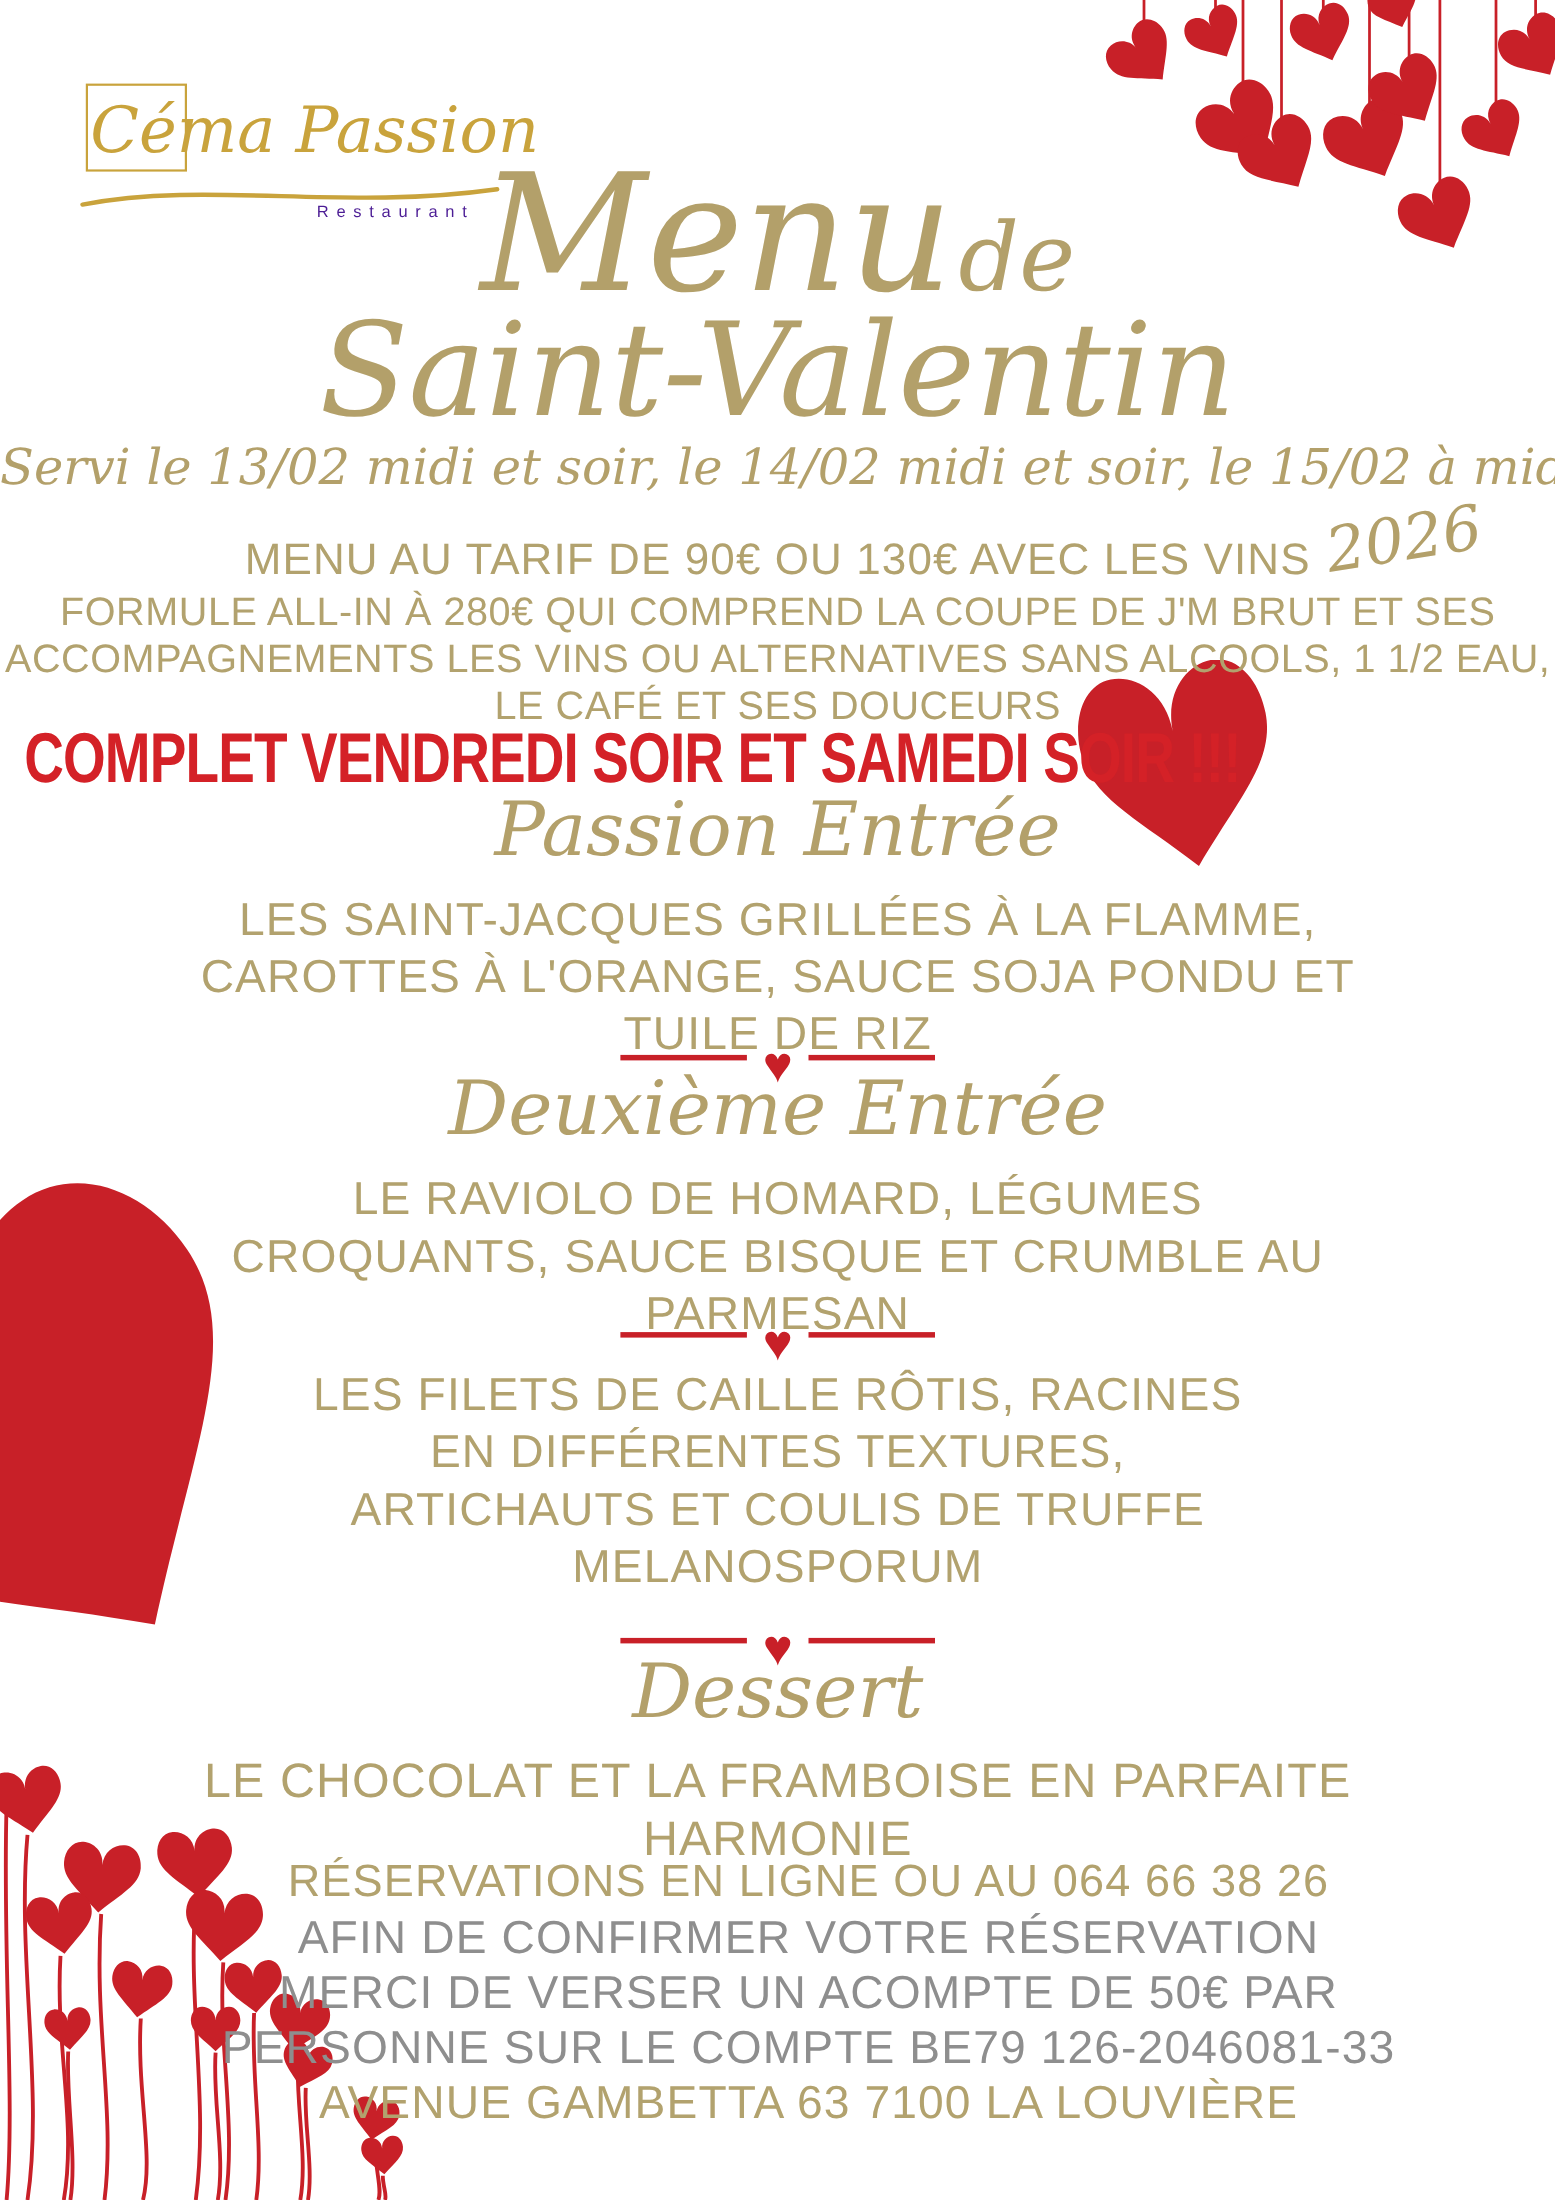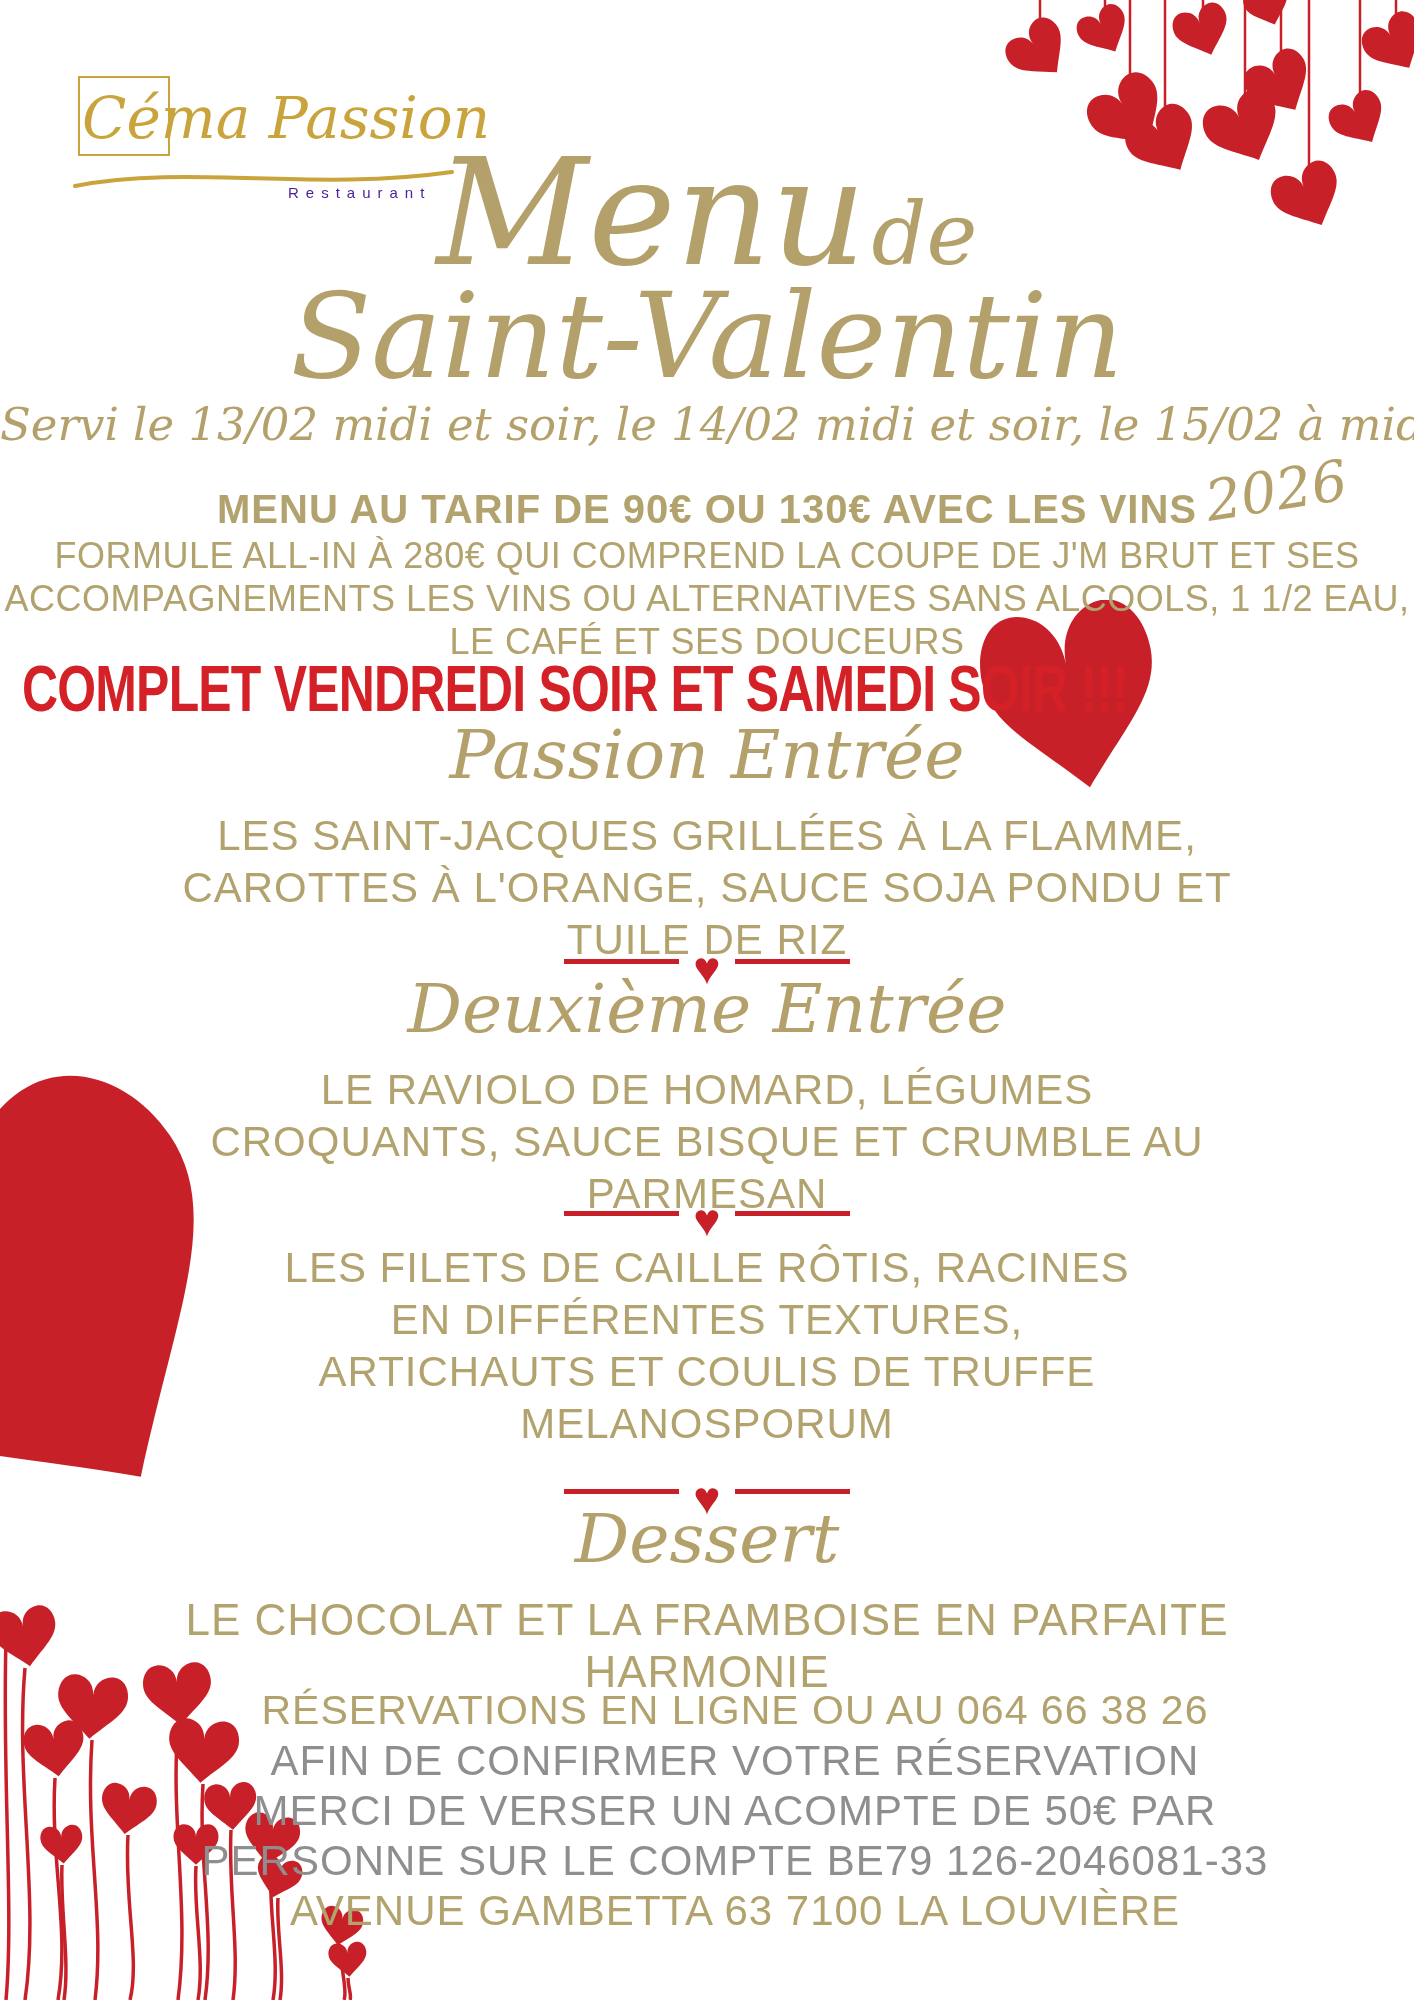--- a/index.html
+++ b/index.html
@@ -23,21 +23,21 @@
   .script{font-family:"DejaVu Serif",serif;font-style:italic;}
   .title-line1{left:0;top:128px;width:100%;text-align:center;box-sizing:border-box;white-space:nowrap;}
   .title-line1 .w1{font-size:148px;line-height:170px;}
   .title-line1 .w2{font-size:86px;}
   .title-line2{left:0;top:270px;width:100%;text-align:center;font-size:118px;line-height:132px;white-space:nowrap;}
   .serving{left:0;top:398px;width:100%;text-align:center;font-size:45px;white-space:nowrap;}
   .year{left:1205px;top:458px;font-size:56px;transform:rotate(-9deg);}
 
   
   .pricing{left:0;top:484px;width:100%;text-align:center;color:#b2a26e;}
-  .pricing .l1{font-size:40px;line-height:50px;white-space:nowrap;letter-spacing:1px;font-weight:bold;}
+  .pricing .l1{font-size:40px;line-height:50px;white-space:nowrap;letter-spacing:1px;}
   .pricing .l{font-size:36px;line-height:43px;white-space:nowrap;letter-spacing:0.5px;}
 
   
   .notice{left:22px;top:652px;font-size:64px;font-weight:bold;color:#d42127;
     white-space:nowrap;transform:scaleX(0.78);transform-origin:left top;letter-spacing:-1px;}
 
   
   .section{left:0;width:100%;text-align:center;}
   .section-title{font-size:68px;line-height:82px;color:#b3a06a;}
   .section-desc{margin:14px auto 0;font-size:42px;line-height:52px;letter-spacing:1px;color:#b2a26e;}

